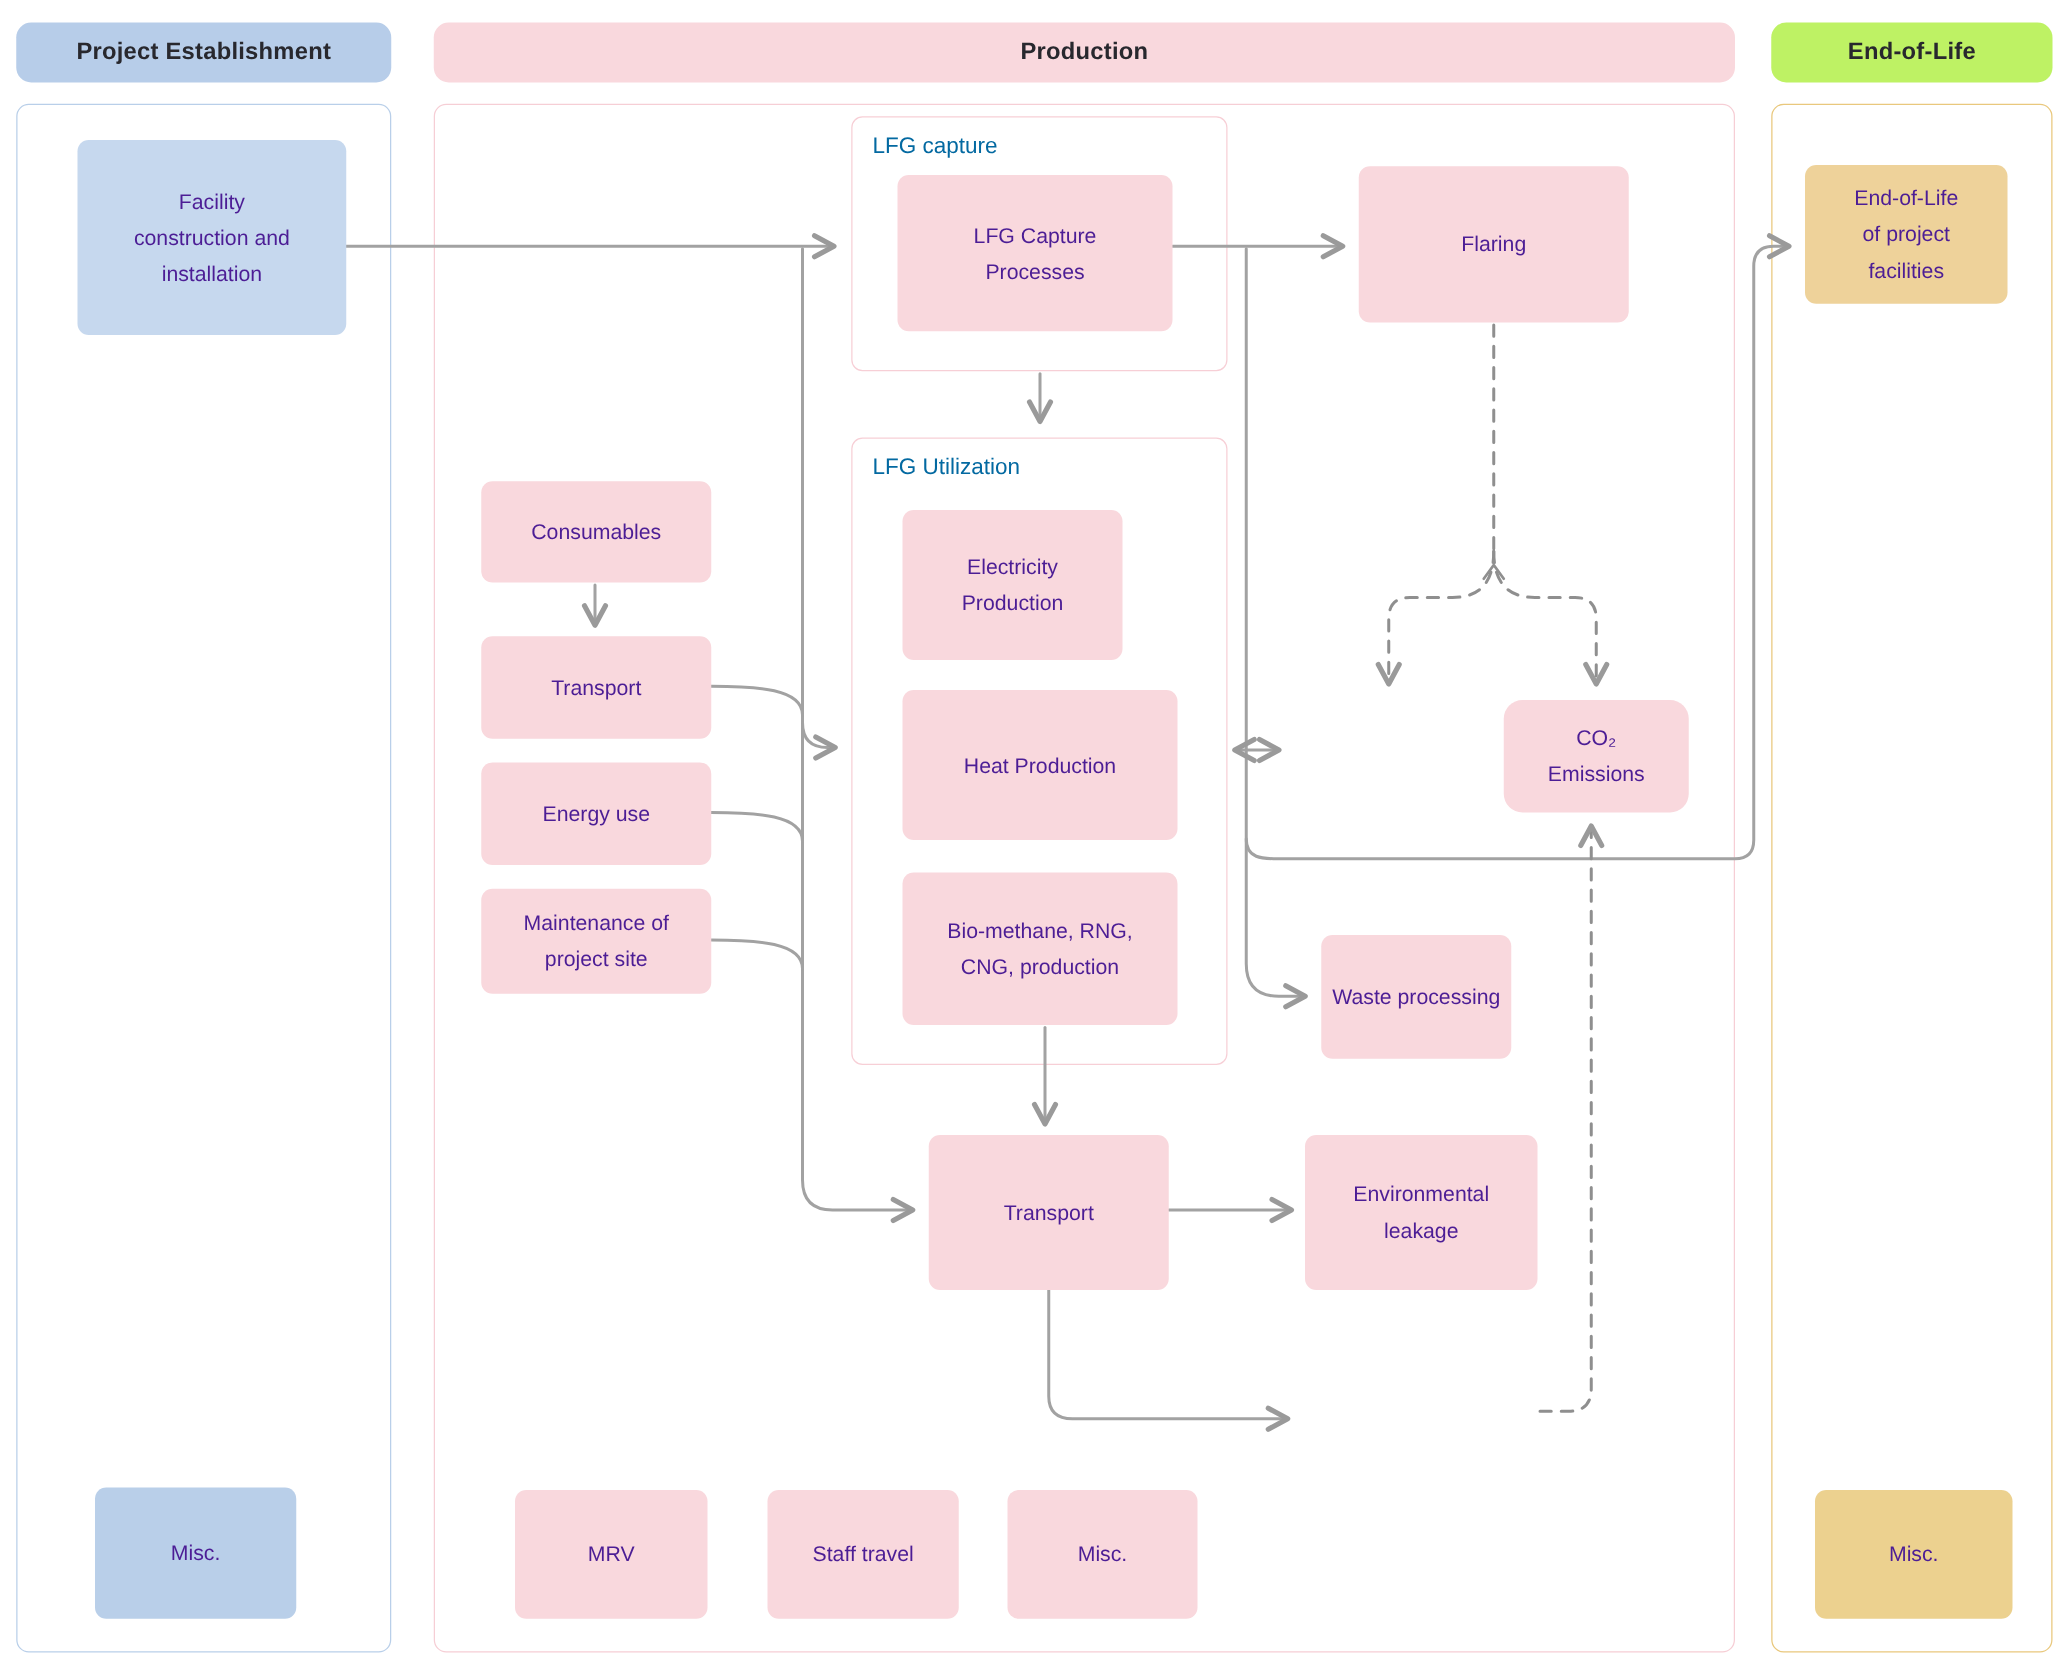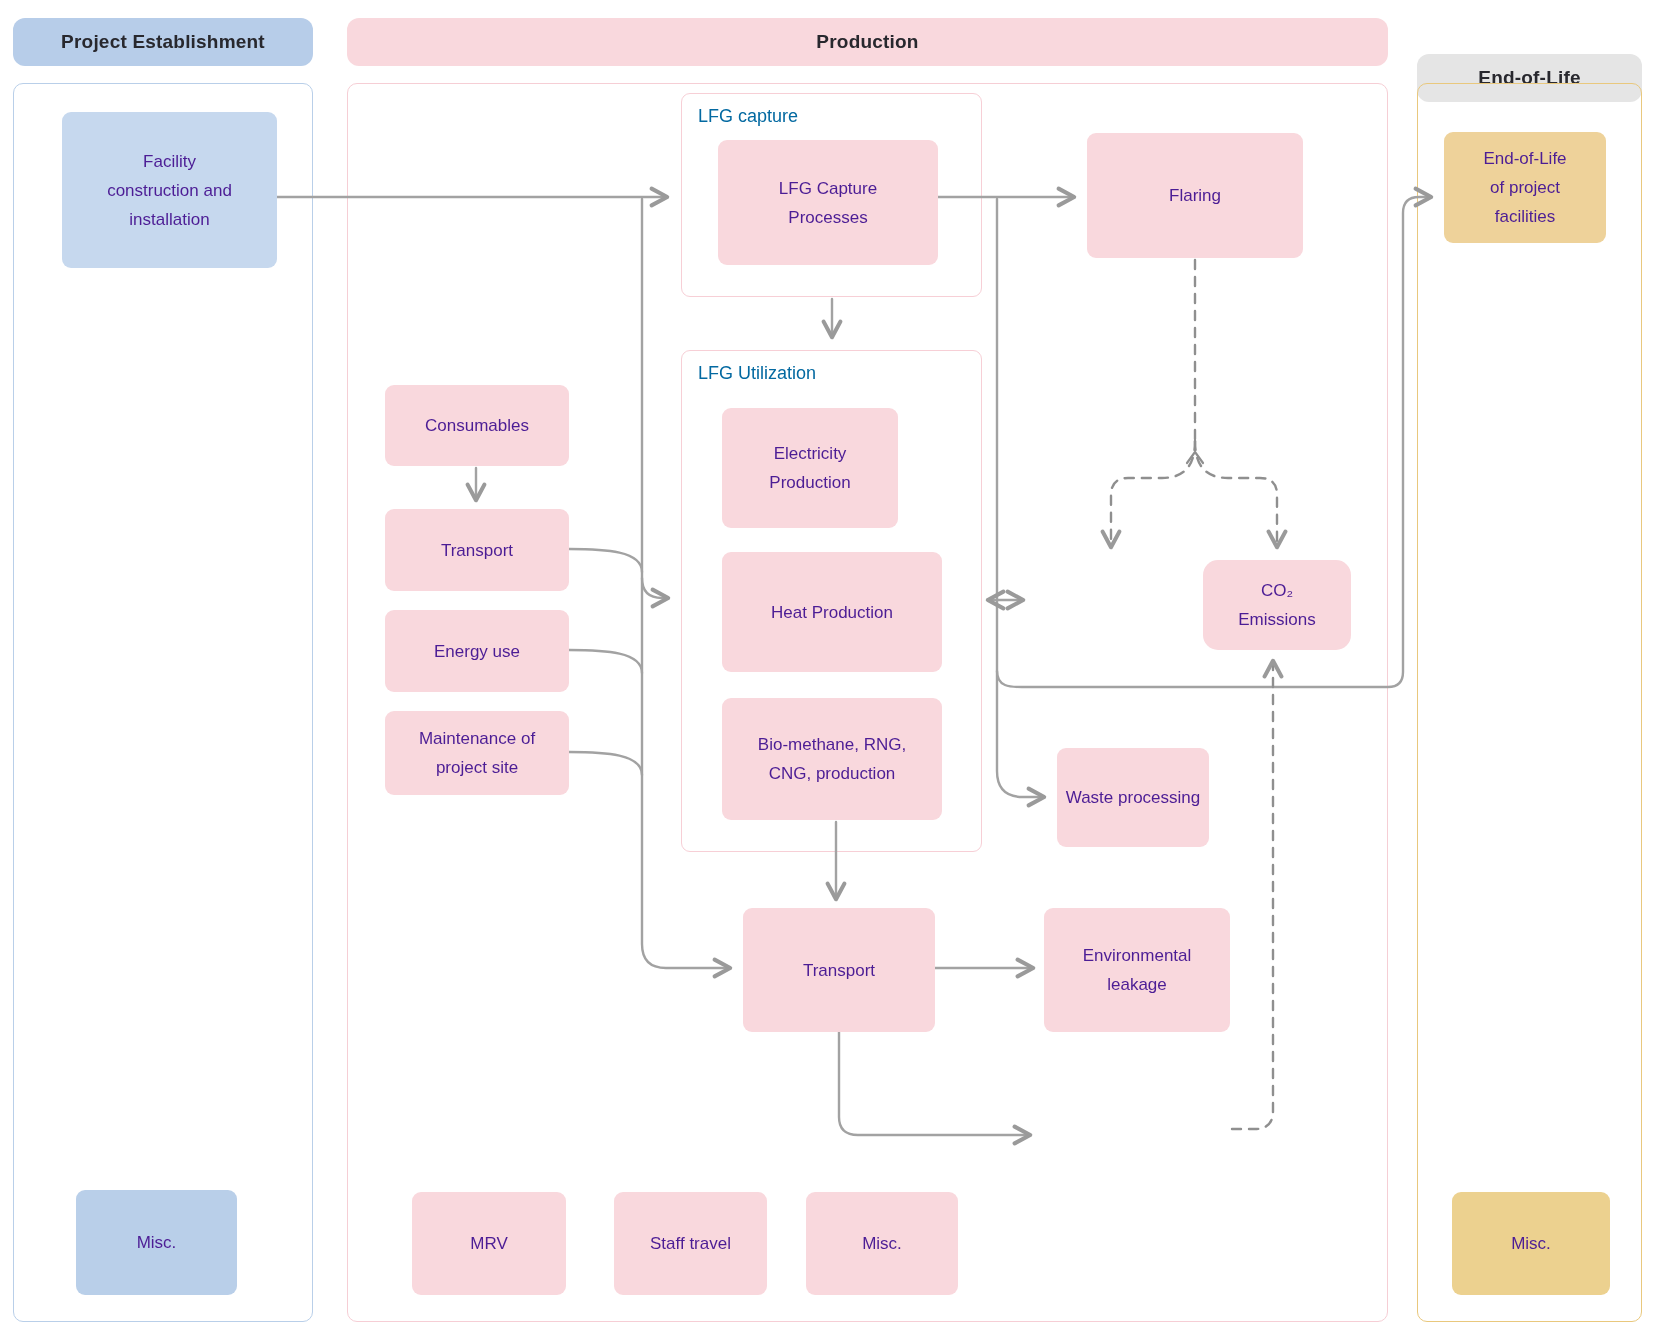--- a/index.html
+++ b/index.html
@@ -7,21 +7,21 @@
     position:relative;width:1656px;height:1336px;
     font-family:"Liberation Sans",sans-serif;color:#3a3a40;overflow:hidden;background:#ffffff;
   }
   .hdr{
     position:absolute;top:18px;height:48px;border-radius:12px;
     display:flex;align-items:center;justify-content:center;
     font-size:19px;font-weight:bold;color:#28282e;letter-spacing:.2px;
   }
   .hdr-blue{background:#b7cde9;}
   .hdr-pink{background:#f9d8dd;}
-  .hdr-yellow{background:#e5e5e5;margin-top:36px;}
+  .hdr-yellow{background:#bef264;}
   .panel{
     position:absolute;top:83px;height:1239px;border-radius:10px;
     background:transparent;box-sizing:border-box;border:1.5px solid #cccccc;
   }
   .panel-blue{border-color:#b9cfe9;}
   .panel-pink{border-color:#f6ced5;}
   .panel-yellow{border-color:#e9c87d;}
   .group{
     position:absolute;border:1.5px solid #f7cfd6;border-radius:9px;box-sizing:border-box;
     background:transparent;

